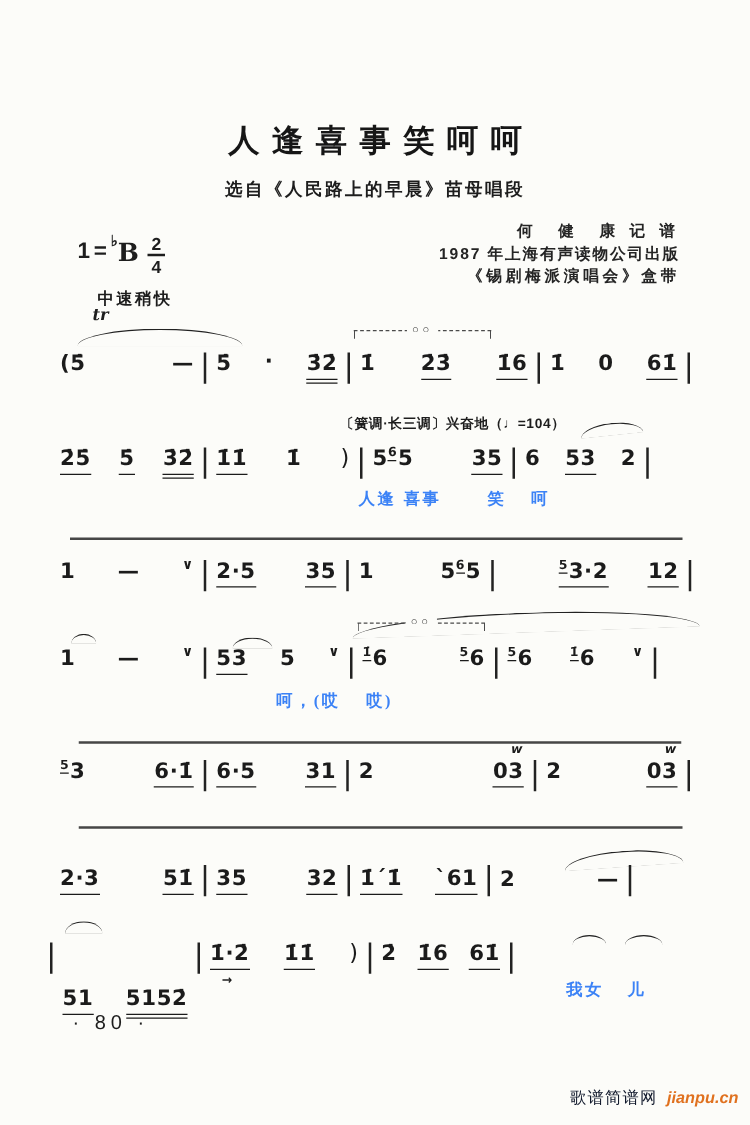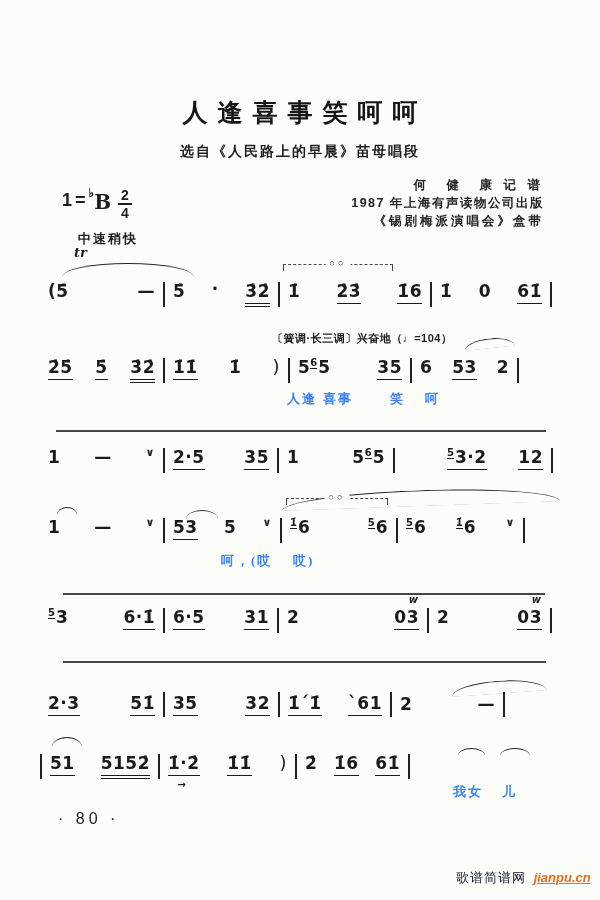--- a/index.html
+++ b/index.html
@@ -251,21 +251,21 @@
         </div>
         <div class="bar"></div>
         <div class="measure" style="width: 111px;">
           <span class="grp"><span class="txt">2</span></span>
           <span class="grp"><span class="txt">—</span></span>
         </div>
         <div class="bar"></div>
       </div>
       <div class="system" style="top: 752px; left: 40px;">
         <div class="bar"></div>
-        <div class="measure" style="width: 116px;">
+        <div class="measure" style="width: 116px; margin-top: 36px;">
           <span class="grp u1"><span class="txt">51</span></span>
           <span class="grp u1 u2"><span class="txt">5152̇</span></span>
         </div>
         <div class="bar"></div>
         <div class="measure" style="width: 135px;">
           <span class="grp u1"><span class="txt">1̇·2̇</span><span class="mb">→</span></span>
           <span class="grp u1"><span class="txt">1̇1̇</span></span>
           <span class="grp paren"><span class="txt">)</span></span>
         </div>
         <div class="bar"></div>
@@ -297,16 +297,16 @@
       </div>
       <div class="rule" style="left: 56px; top: 430px; width: 490px;"></div>
       <div class="rule" style="left: 63px; top: 593px; width: 482px;"></div>
       <div class="rule" style="left: 63px; top: 661px; width: 483px;"></div>
     </div>
 
   <div class="pageno">· 80 ·</div>
 
   <div class="watermark">
     <span class="wm-site">歌谱简谱网</span>
-    <span class="wm-domain" style="color: rgb(224, 113, 31); text-decoration: underline;">jianpu.cn</span>
+    <span class="wm-domain" style="color: rgb(224, 113, 31);">jianpu.cn</span>
   </div>
 
 </div>
 
 </body></html>

